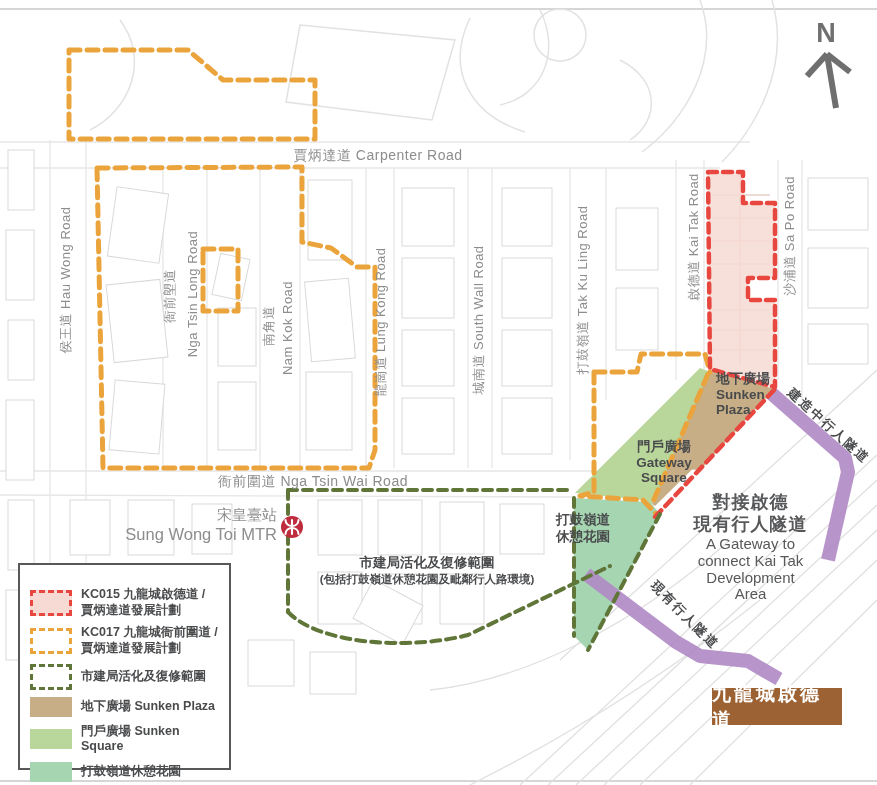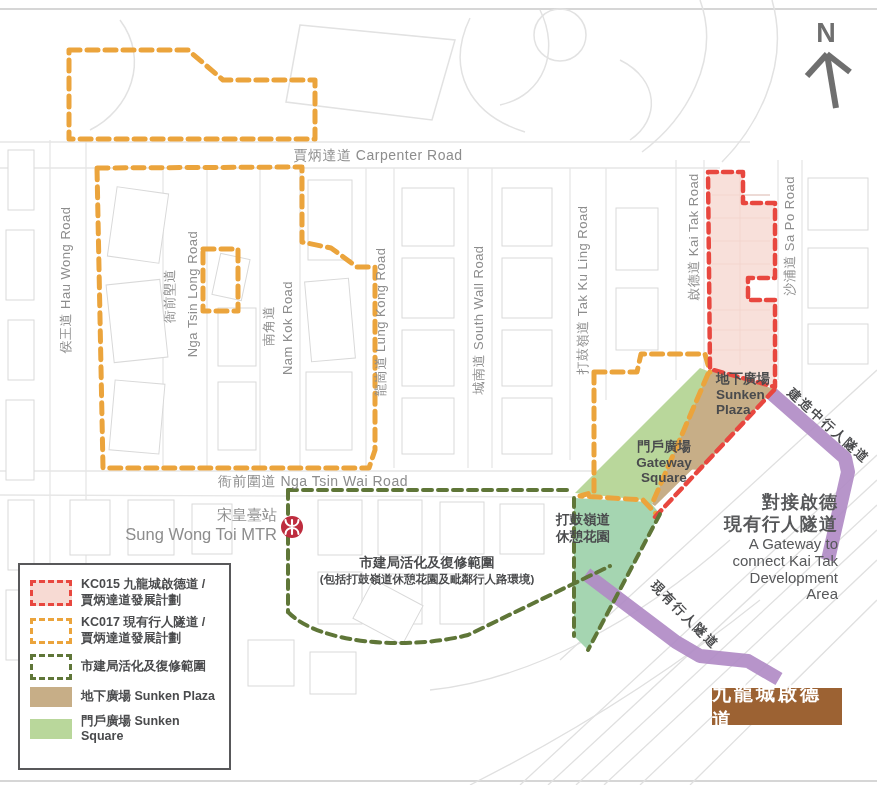--- a/index.html
+++ b/index.html
@@ -6,35 +6,35 @@
   #stage{position:relative;width:877px;height:785px;background:#ffffff;overflow:hidden;
          font-family:"Liberation Sans",sans-serif;}
   svg text{font-family:"Liberation Sans",sans-serif;}
   .roadlbl{fill:#8d8d8d;font-size:13px;letter-spacing:.5px;}
   .roadlbl-lg{fill:#8d8d8d;font-size:14px;letter-spacing:.5px;}
   .arealbl{fill:#4a4b4d;font-size:13.5px;font-weight:bold;}
   .tunlbl{fill:#4a4b4d;font-size:13px;font-weight:bold;letter-spacing:2px;}
   .stationlbl{fill:#8d8d8d;}
   
   #legend{position:absolute;left:18px;top:563px;width:213px;height:207px;background:#ffffff;
-          border:2px solid #58585a;box-sizing:border-box;padding:12px 8px 6px 10px;}
+          border:2px solid #58585a;box-sizing:border-box;padding:22px 8px 6px 10px;}
   .lg-row{display:flex;align-items:center;margin-bottom:7px;}
   .lg-sw{flex:0 0 42px;width:42px;box-sizing:border-box;margin-right:9px;}
   .sw-dash{height:26px;border:3px dashed #000;background:#fff;}
   .sw-red{border-color:#E8473F;background:#F7DAD3;}
   .sw-orange{border-color:#EBA43C;}
   .sw-green{border-color:#5F7638;}
   .sw-solid{height:20px;}
   .sw-tan{background:#C7AE87;}
   .sw-lgreen{background:#B9D79B;}
   .sw-teal{background:#A5D5B1;}
   .lg-txt{font-size:12.5px;font-weight:bold;color:#4a4b4d;line-height:1.25;}
   .lg-txt span{display:block;}
   
-  #callout{position:absolute;left:663px;top:492px;width:175px;text-align:right;color:#57585a;}
+  #callout{position:absolute;left:663px;top:492px;width:175px;text-align:center;color:#57585a;}
   #callout .cn{font-size:18px;font-weight:bold;letter-spacing:1px;line-height:1.22;}
   #callout .en{font-size:15px;font-weight:normal;line-height:1.12;}
   
   #ktbox{position:absolute;left:712px;top:688px;width:130px;height:37px;background:#9C6233;
          color:#ffffff;font-size:19px;font-weight:bold;letter-spacing:3px;
          display:flex;align-items:center;justify-content:center;}
 </style>
 </head>
 <body>
 
@@ -241,40 +241,46 @@
   <div class="lg-row">
     <div class="lg-sw sw-dash sw-red"></div>
     <div class="lg-txt">
           <span>KC015 九龍城啟德道 /</span>
           <span>賈炳達道發展計劃</span>
         </div>
   </div>
   <div class="lg-row">
     <div class="lg-sw sw-dash sw-orange"></div>
     <div class="lg-txt">
-          <span>KC017 現有行人隧道 /</span>
+          <span>KC017 九龍城衙前圍道 /</span>
           <span>賈炳達道發展計劃</span>
         </div>
   </div>
   <div class="lg-row">
     <div class="lg-sw sw-dash sw-green"></div>
     <div class="lg-txt">
           <span>市建局活化及復修範圍</span>
         </div>
   </div>
   <div class="lg-row">
     <div class="lg-sw sw-solid sw-tan"></div>
     <div class="lg-txt">
           <span>地下廣場 Sunken Plaza</span>
         </div>
   </div>
   <div class="lg-row">
     <div class="lg-sw sw-solid sw-lgreen"></div>
     <div class="lg-txt">
           <span>門戶廣場 Sunken Square</span>
+        </div>
+  </div>
+  <div class="lg-row">
+    <div class="lg-sw sw-solid sw-teal"></div>
+    <div class="lg-txt">
+          <span>打鼓嶺道休憩花園</span>
         </div>
   </div>
 </div>
 
 
 <div id="callout">
   <div class="cn">對接啟德</div>
   <div class="cn">現有行人隧道</div>
   <div class="en">A Gateway to</div>
   <div class="en">connect Kai Tak</div>

